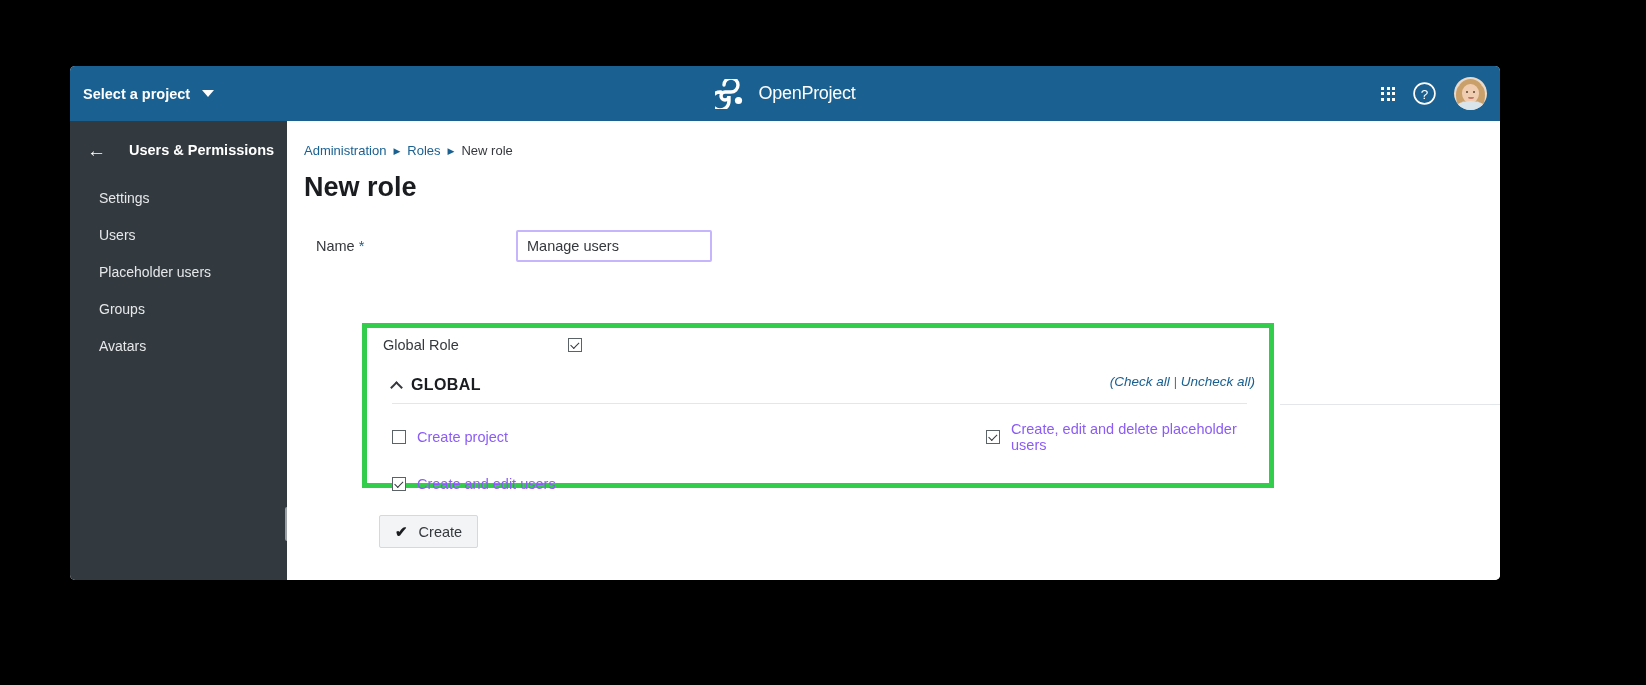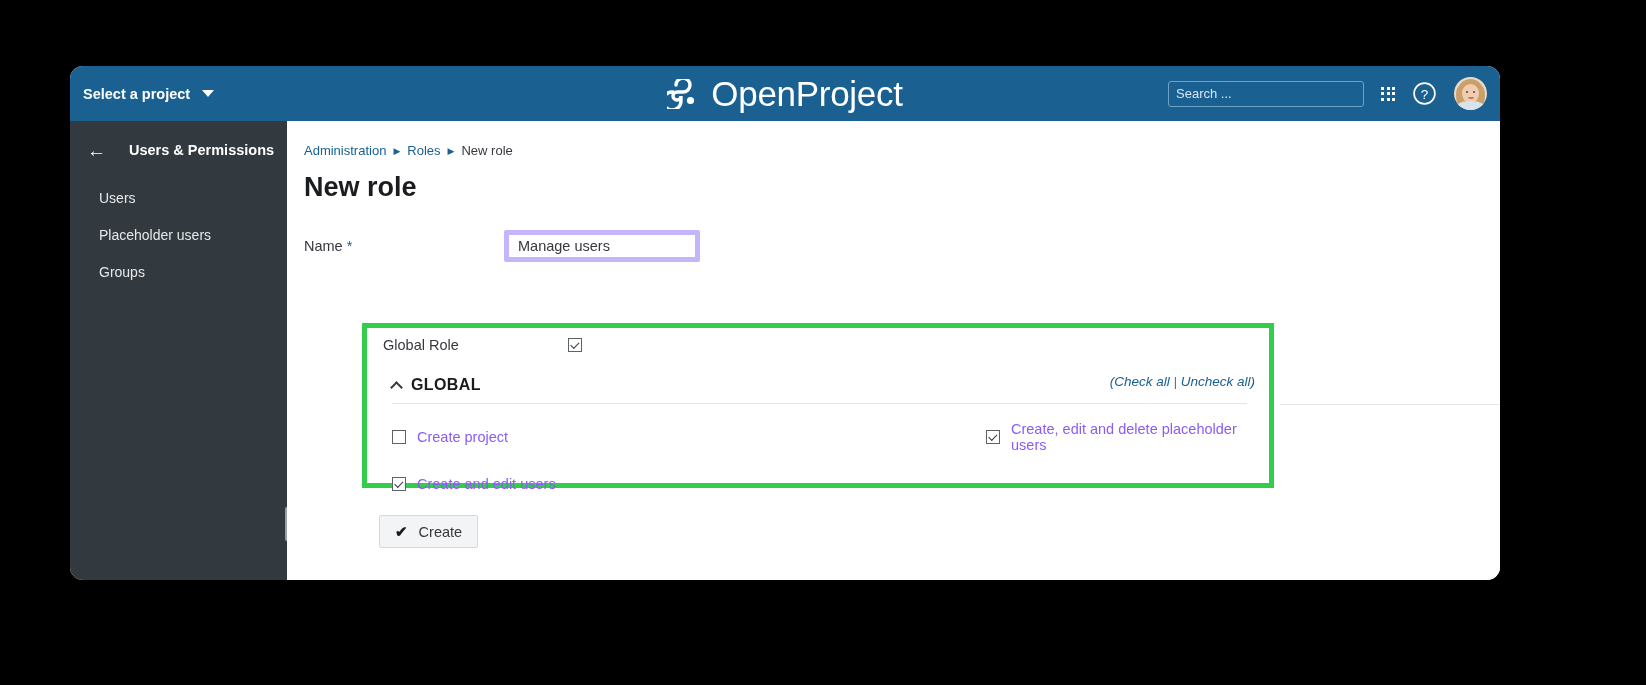--- a/index.html
+++ b/index.html
@@ -8,21 +8,21 @@
     background: #000; overflow: hidden;
     font-family: "Liberation Sans", sans-serif;
   }
   .stage { position: relative; width: 1646px; height: 685px; background: #000; }
 
   
   .window {
     position: absolute; left: 70px; top: 66px;
     width: 1430px; height: 514px;
     background: #fff; overflow: hidden;
-    border-radius: 13px;
+    border-radius: 5px;
     box-shadow: 0 0 0 0 #000;
   }
 
   
   .topbar {
     position: absolute; left: 0; top: 0; width: 1430px; height: 55px;
     background: #1a6091; display: flex; align-items: center;
   }
   .project-select {
     display: flex; align-items: center; gap: 12px;
@@ -33,21 +33,21 @@
     width: 0; height: 0;
     border-left: 6px solid transparent; border-right: 6px solid transparent;
     border-top: 7px solid #fff;
   }
   .logo-wrap {
     position: absolute; left: 0; right: 0; top: 0; height: 55px;
     display: flex; align-items: center; justify-content: center;
     pointer-events: none;
   }
   .logo { display: flex; align-items: center; gap: 10px; }
-  .logo-text { color: #fff; font-size: 35px; letter-spacing: -0.3px; font-weight: 400; text-align: right; }
+  .logo-text { color: #fff; font-size: 18px; letter-spacing: -0.3px; font-weight: 400; text-align: right; }
 
   .topbar-right {
     position: absolute; right: 0; top: 0; height: 55px;
     display: flex; align-items: center; gap: 17px; padding-right: 13px;
   }
   .search-box {
     width: 196px; height: 26px; border: 1px solid #6fa3c6; border-radius: 3px;
     display: flex; align-items: center; padding: 0 7px; gap: 4px;
   }
   .search-box input {
@@ -105,24 +105,24 @@
     width: 1213px; height: 459px; background: #fff;
     padding: 22px 0 0 17px;
   }
   .breadcrumb { display: flex; align-items: center; gap: 7px; font-size: 13px; }
   .breadcrumb a { color: #1a6091; text-decoration: none; }
   .breadcrumb .sep { color: #1a6091; font-size: 9px; }
   .breadcrumb .cur { color: #35383d; }
   h1.page-title { font-size: 27px; font-weight: bold; color: #1a1c1f; margin: 14px 0 0 0; }
 
   .field-row { display: flex; align-items: center; margin-top: 27px; }
-  .field-label { width: 200px; font-size: 14.5px; color: #35383d; }
+  .field-label { width: 200px; font-size: 14.5px; color: #35383d; margin-left: 12px; }
   .req { color: #1a6091; }
   .text-input {
-    width: 196px; height: 32px; border: 5px solid #c4b5fd; border-radius: 2px;
+    width: 196px; height: 32px; border: 2px solid #c4b5fd; border-radius: 2px;
     padding: 0 9px; font-size: 14.5px; color: #35383d; font-family: inherit; outline: none;
   }
 
   
   .hl-panel {
     position: absolute; left: 75px; top: 202px;
     width: 912px; height: 165px;
     border: 5px solid #31cd4b; background: #fff;
   }
   .panel-inner { padding: 9px 8px 0 16px; position: relative; height: 100%; }
@@ -195,27 +195,20 @@
         <div class="logo">
           <svg width="34" height="30" viewBox="0 0 34 30">
             <path d="M9 6 a7 7 0 1 1 7 7 h-6 a4 4 0 1 0 4 4 v5 a9 9 0 1 1 -9 -9 h1" fill="none" stroke="#ffffff" stroke-width="3.4" stroke-linecap="round"></path>
             <circle cx="23.5" cy="21.5" r="3.6" fill="#ffffff"></circle>
           </svg>
           <span class="logo-text">OpenProject</span>
         </div>
       </div>
 
       <div class="topbar-right">
-        <div class="search-box">
-          <input type="text" placeholder="Search ..." style="">
-          <svg width="15" height="15" viewBox="0 0 16 16">
-            <circle cx="6.5" cy="6.5" r="4.7" fill="none" stroke="#fff" stroke-width="1.5"></circle>
-            <line x1="10" y1="10" x2="14.5" y2="14.5" stroke="#fff" stroke-width="1.6" stroke-linecap="round"></line>
-          </svg>
-        </div>
 
         <div class="icon-btn">
           <span class="grid-icon">
             <i></i>
               <i></i>
               <i></i>
               <i></i>
               <i></i>
               <i></i>
               <i></i>
@@ -244,27 +237,33 @@
       </div>
     </div>
 
     <div class="sidebar">
       <div class="sb-head">
         <span class="back-arrow">←</span>
         <span>Users &amp; Permissions</span>
       </div>
 
       <div class="sb-item">
+        <span>Settings</span>
+      </div>
+      <div class="sb-item">
         <span>Users</span>
       </div>
       <div class="sb-item">
         <span>Placeholder users</span>
       </div>
       <div class="sb-item">
         <span>Groups</span>
+      </div>
+      <div class="sb-item">
+        <span>Avatars</span>
       </div>
 
       <div class="sb-resizer"></div>
     </div>
 
     <div class="content">
 
       <div class="breadcrumb">
         <a href="#">Administration</a>
         <span class="sep">▶</span>

